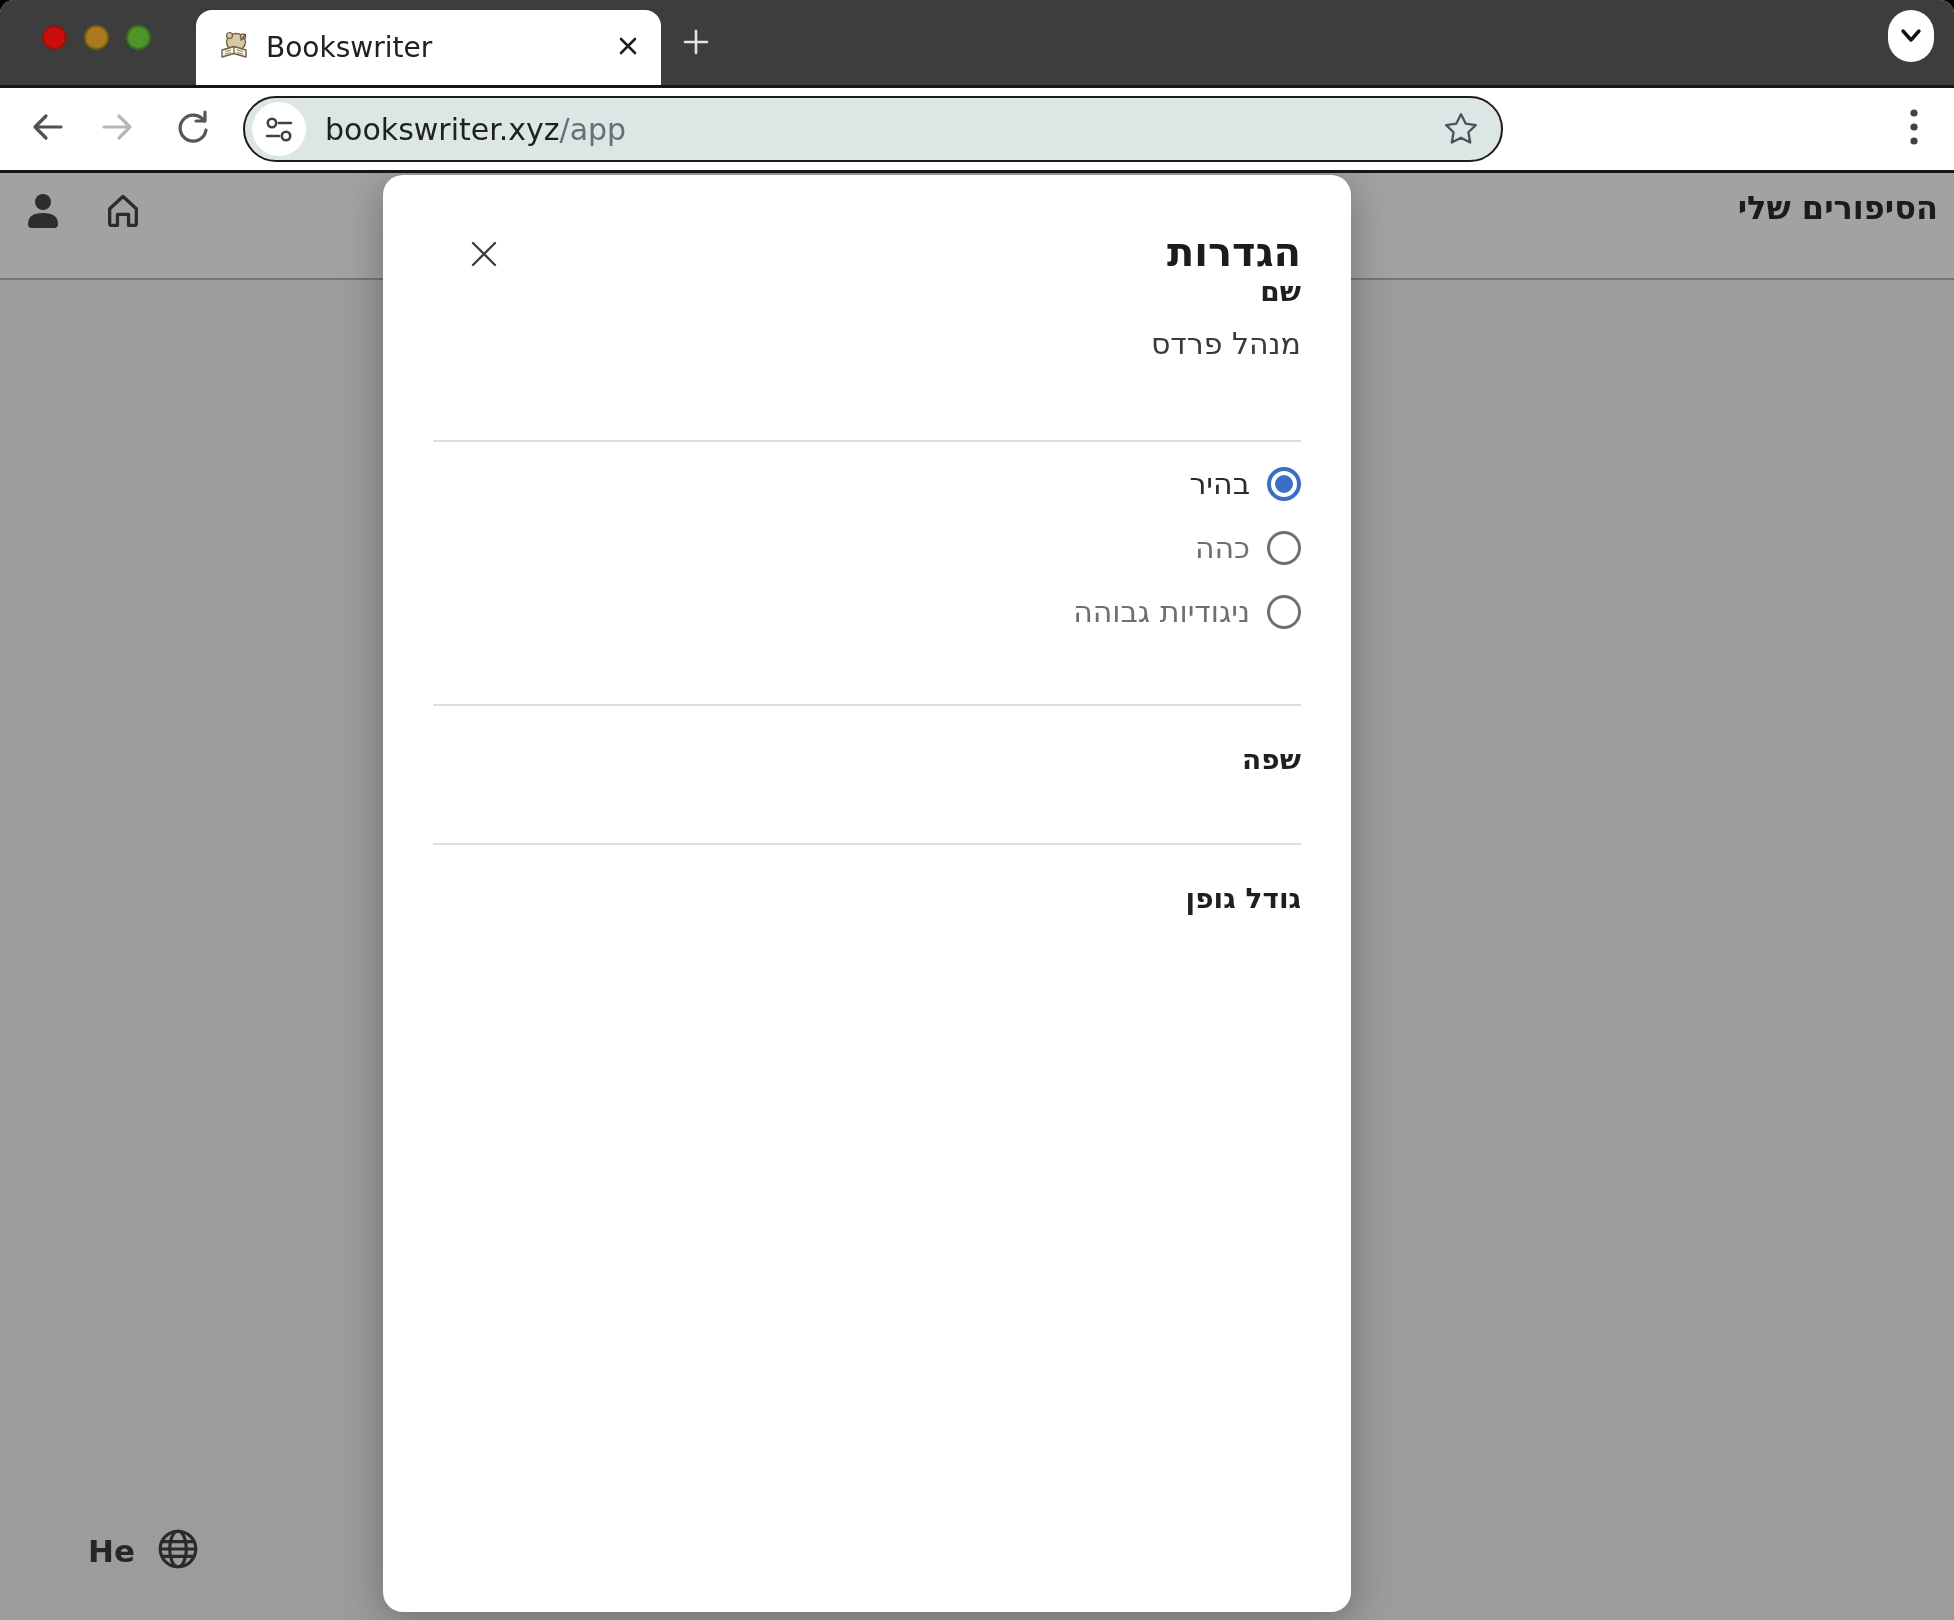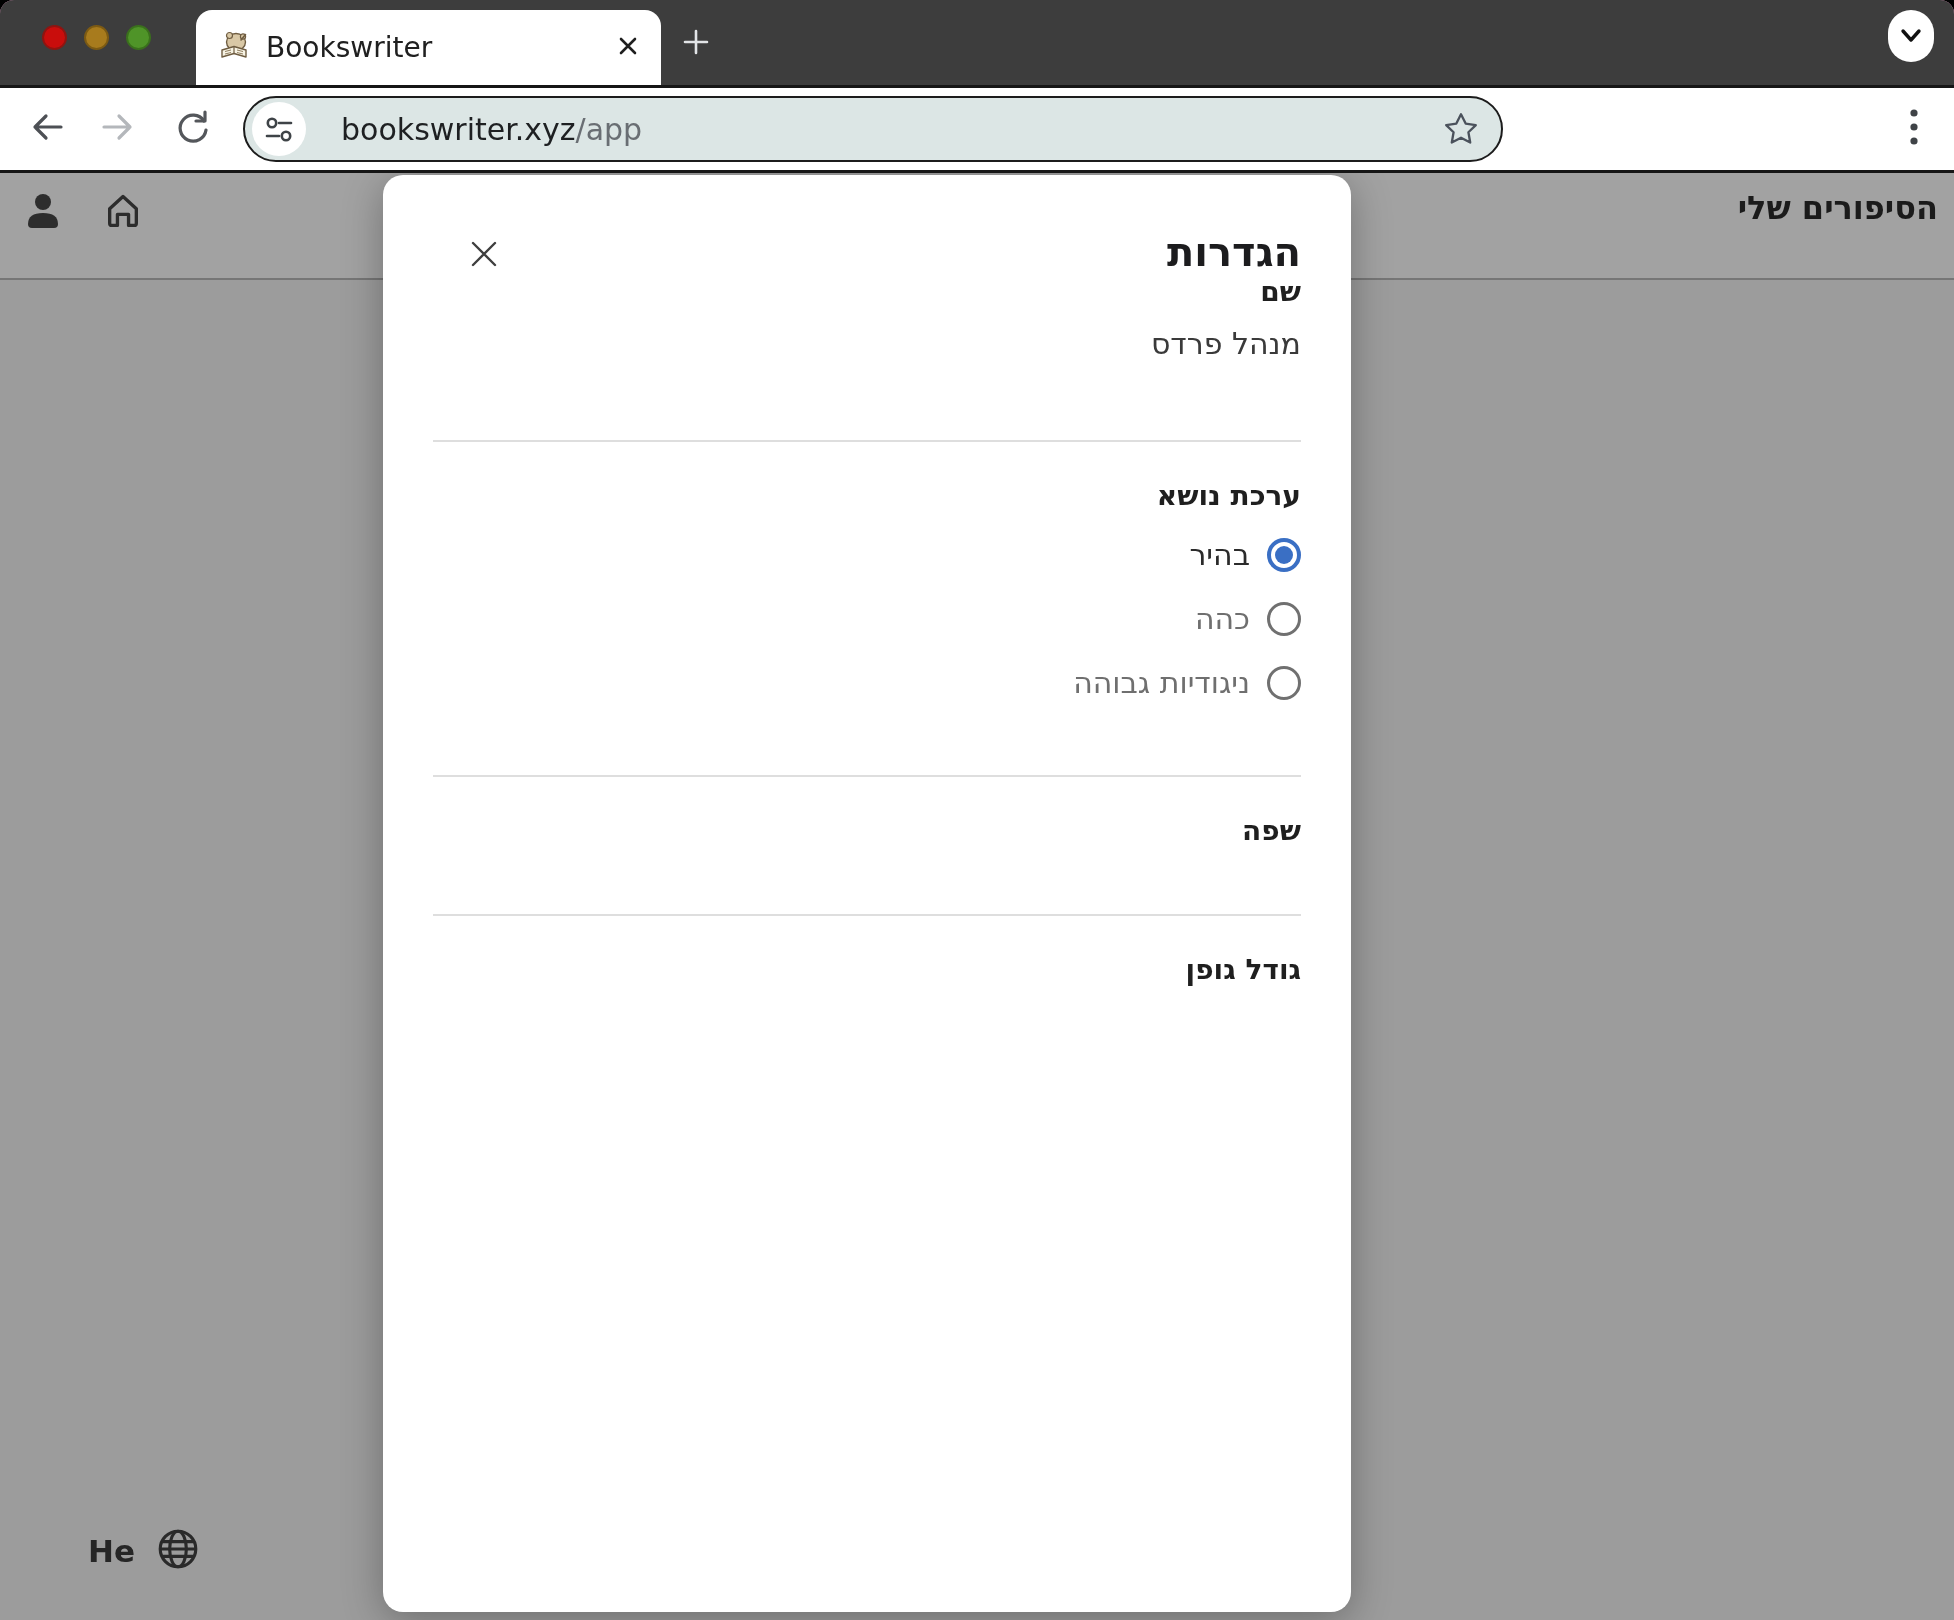--- a/index.html
+++ b/index.html
@@ -19,21 +19,21 @@
   .newtab-btn{position:absolute;left:676px;top:22px;width:40px;height:40px;display:flex;align-items:center;justify-content:center;}
   .tabsearch-pill{position:absolute;right:20px;top:10px;width:46px;height:52px;background:#fff;border-radius:23px;display:flex;align-items:center;justify-content:center;}
 
   
   .toolbar{position:relative;height:88px;background:#fff;border-top:3px solid #161616;border-bottom:3px solid #161616;}
   .nav-ic{position:absolute;top:50%;transform:translateY(-50%);}
   .back-ic{left:28px;}
   .fwd-ic{left:99px;}
   .reload-ic{left:173px;}
   .menu-ic{right:34px;}
-  .urlbar{position:absolute;left:243px;top:8px;width:1260px;height:66px;background:#dce6e5;border:2px solid #1c1c1c;border-radius:33px;display:flex;align-items:center;padding-left:7px;gap:16px;}
+  .urlbar{position:absolute;left:243px;top:8px;width:1260px;height:66px;background:#dce6e5;border:2px solid #1c1c1c;border-radius:33px;display:flex;align-items:center;padding-left:7px;}
   .site-circle{width:54px;height:54px;border-radius:50%;background:#fff;display:flex;align-items:center;justify-content:center;flex:none;}
   .url-text{margin-left:19px;font-size:30px;color:#1e2022;white-space:nowrap;}
   .url-path{color:#696e73;}
   .star-wrap{margin-left:auto;margin-right:22px;display:flex;align-items:center;}
 
   
   .page{position:relative;height:1447px;background:#9c9c9c;overflow:hidden;}
   .page-header{height:107px;background:#a2a2a2;border-bottom:2px solid #767676;display:flex;justify-content:space-between;align-items:flex-start;padding:16px 16px 0 25px;}
   .header-icons{display:flex;align-items:center;gap:42px;padding-top:2px;}
   .page-title{font-size:32px;font-weight:bold;color:#1b1b1b;direction:rtl;}
@@ -192,21 +192,20 @@
         </svg>
       </div>
 
       <div class="modal-title">הגדרות</div>
 
       <div class="field-label">שם</div>
       <div class="name-value">מנהל פרדס</div>
 
       <div class="divider div-1"></div>
 
-      <div class="section-label">ערכת נושא</div>
 
       <div class="theme-row checked">
         <span class="radio"></span>
         <span class="radio-label">בהיר</span>
       </div>
       <div class="theme-row">
         <span class="radio"></span>
         <span class="radio-label">כהה</span>
       </div>
       <div class="theme-row">

